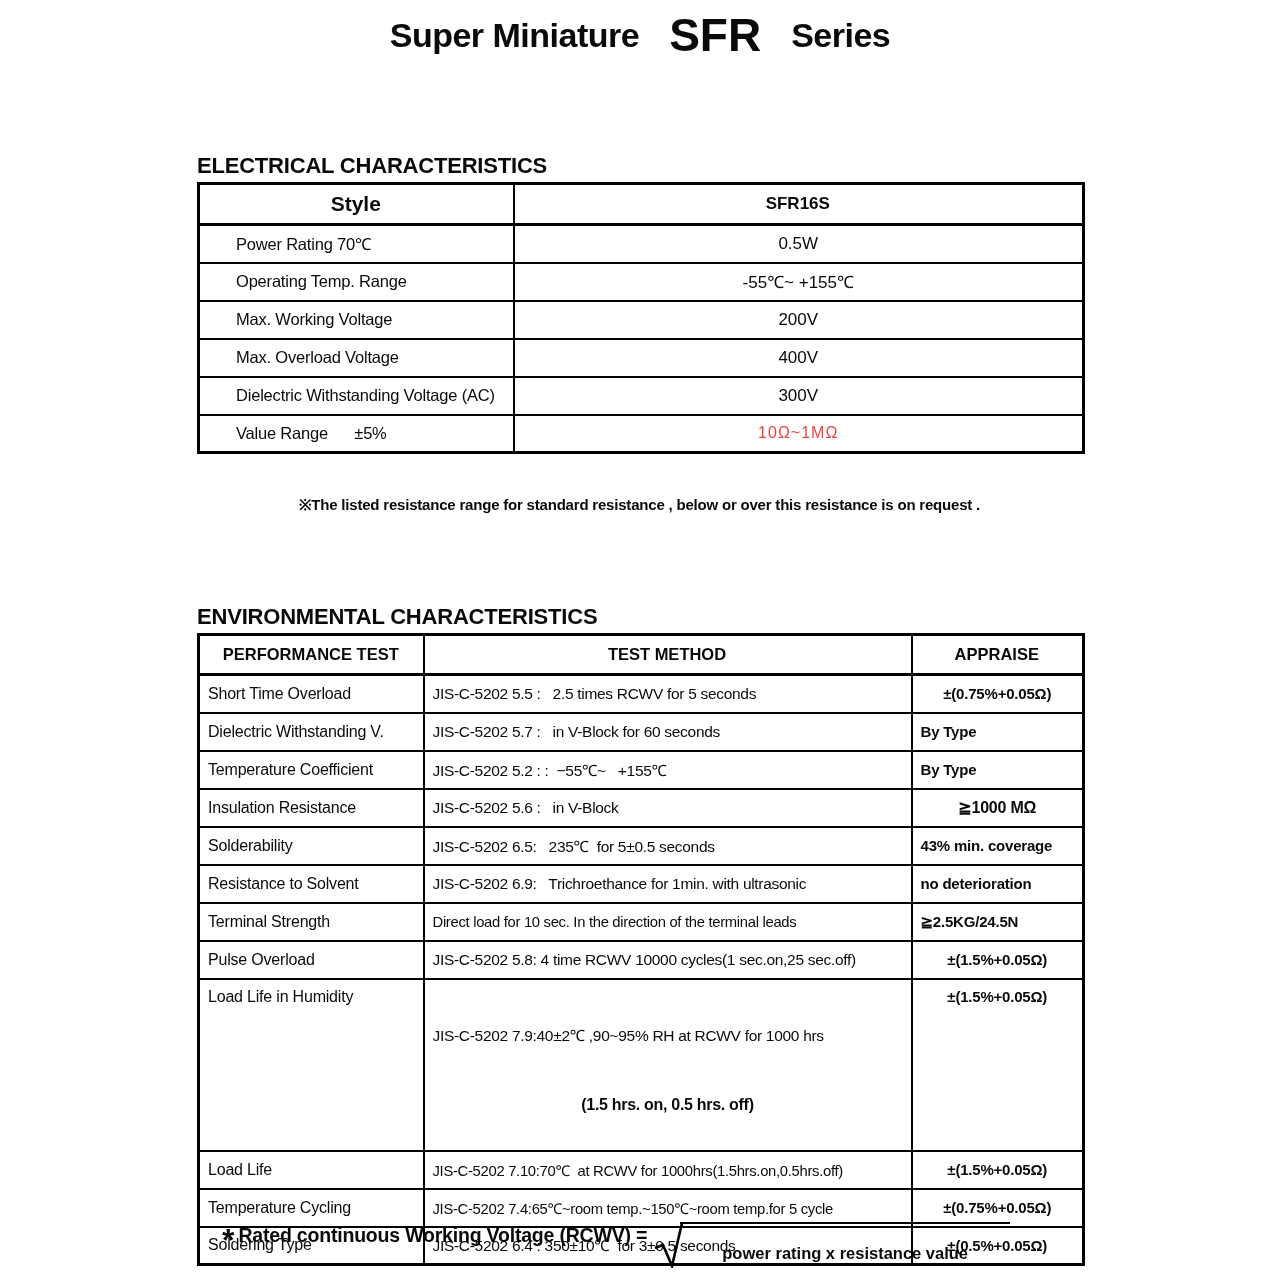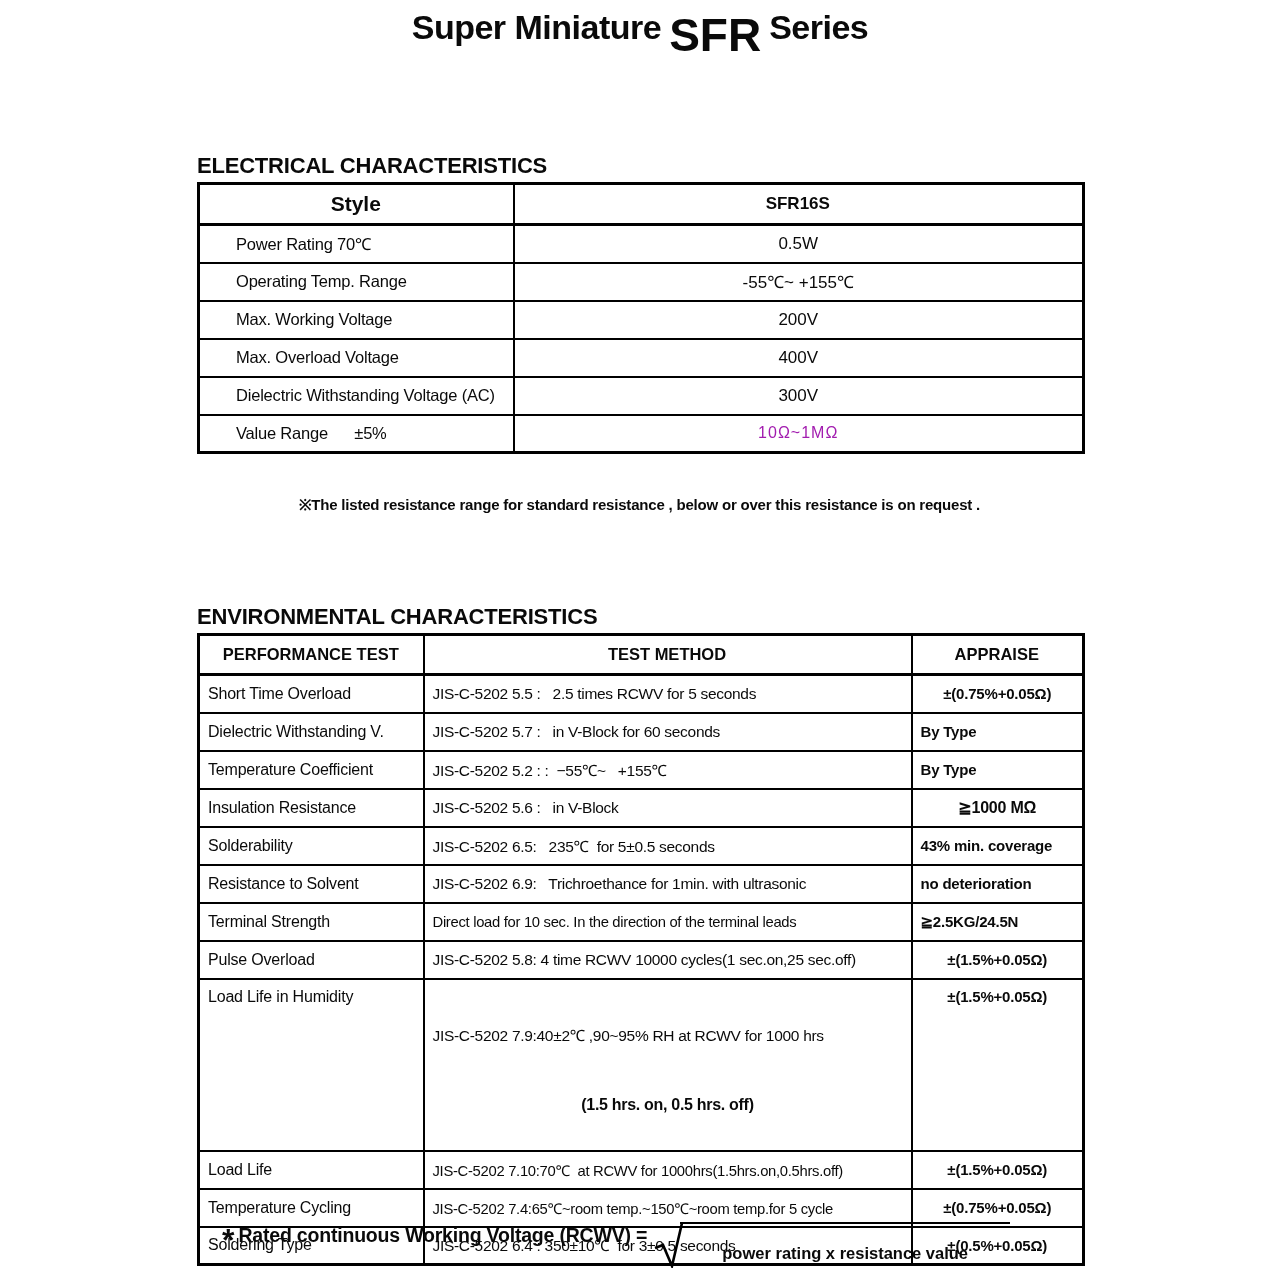--- a/index.html
+++ b/index.html
@@ -17,22 +17,22 @@
   }
 
   
   .title {
     position: absolute;
     top: 8px;
     left: 0;
     width: 1280px;
     display: flex;
     justify-content: center;
-    align-items: flex-start;
-    gap: 8px;
+    align-items: center;
+    gap: 30px;
     font-weight: bold;
     letter-spacing: -0.5px;
   }
   .title .t-part { font-size: 34px; }
   .title .sfr { font-size: 46px; letter-spacing: 0px; }
 
   
   .sec-heading {
     position: absolute;
     left: 197px;
@@ -61,21 +61,21 @@
   tr.hdr th { border-bottom: 3px solid #000; text-align: center; font-weight: bold; padding-left: 7px; }
 
   
   #elec-table { top: 182px; width: 885px; }
   #elec-table tr { height: 38px; }
   #elec-table tr.hdr { height: 41px; }
   #elec-table th.style-th { font-size: 21px; }
   #elec-table th.model-th { font-size: 17px; }
   #elec-table td.lbl { font-size: 16.5px; text-align: left; letter-spacing: -0.2px; padding-left: 36px; }
   #elec-table td.val { font-size: 17px; text-align: center; }
-  #elec-table td.val.vr { font-size: 16px; letter-spacing: 1px; color: #a21caf; }
+  #elec-table td.val.vr { font-size: 16px; letter-spacing: 1px; color: #ef4444; }
 
   
   .note {
     position: absolute;
     top: 494px;
     left: 197px;
     width: 885px;
     text-align: center;
     font-size: 15px;
     font-weight: bold;

